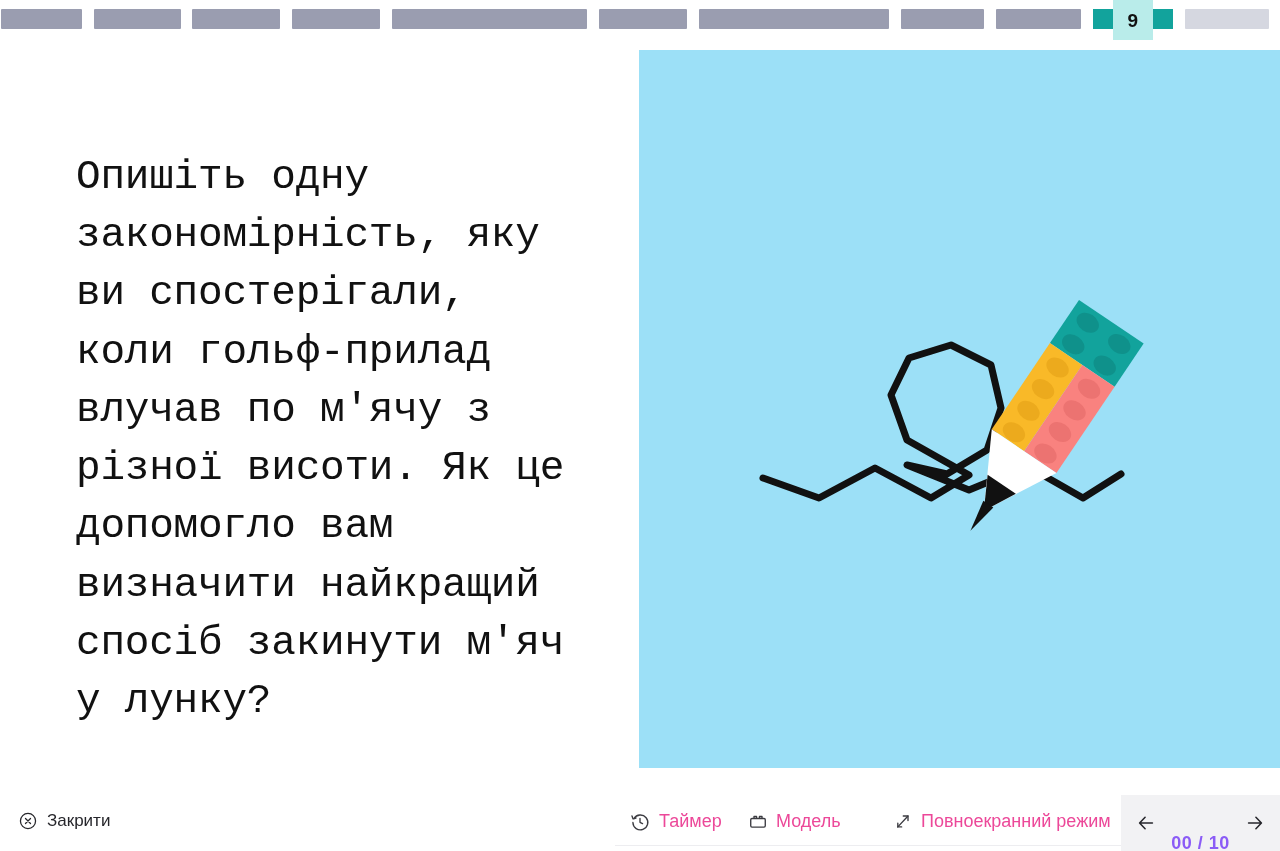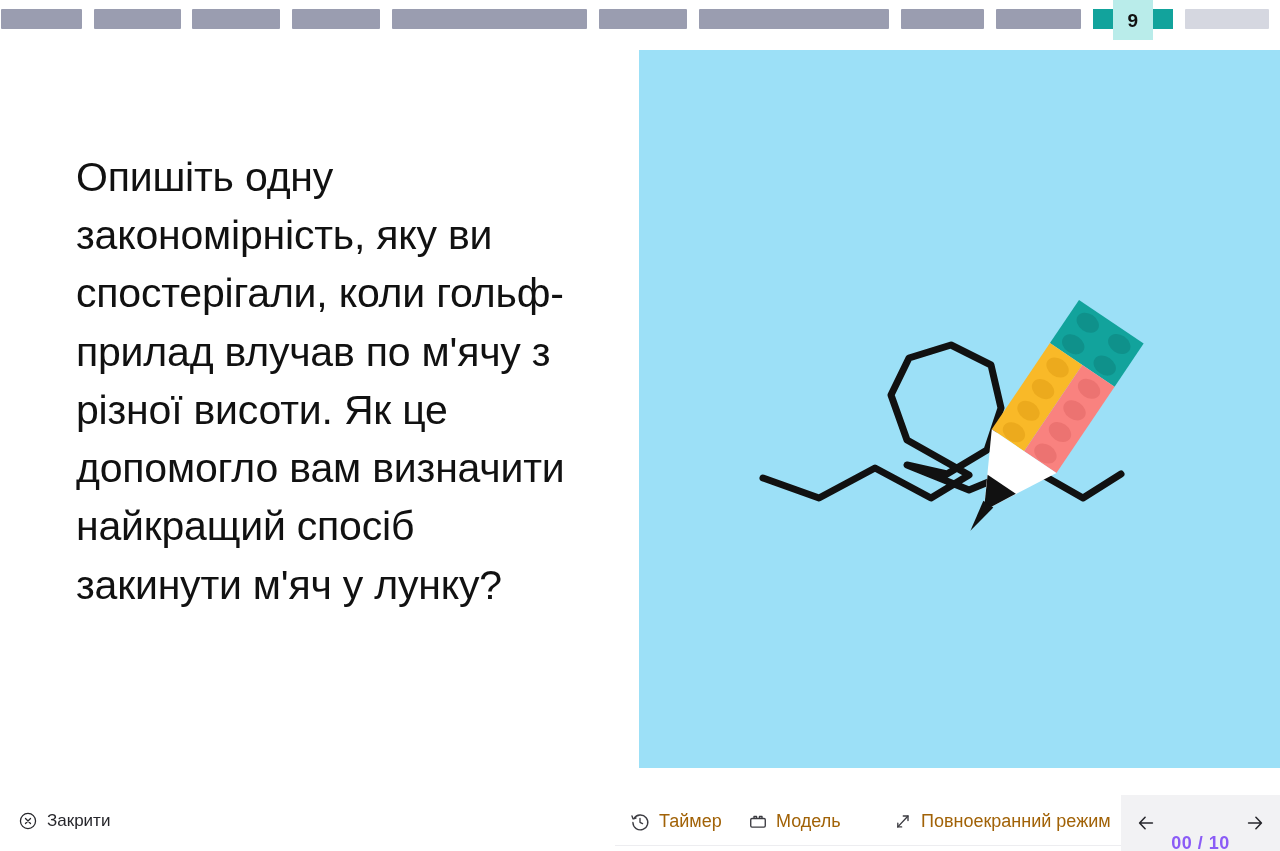--- a/index.html
+++ b/index.html
@@ -80,20 +80,21 @@
   #prompt-text {
     position: absolute;
     left: 76px;
     top: 108px;
     width: 500px;
     font-size: 41px;
     line-height: 1.42;
     color: #111111;
     font-weight: 400;
     letter-spacing: -0.2px;
+    font-family: Liberation Mono, monospace;
   }
 
   
   #illustration-panel {
     position: absolute;
     left: 639px;
     top: 10px;
     width: 641px;
     height: 718px;
     background: #9ce0f7;
@@ -125,21 +126,21 @@
     height: 1px;
     background: #ededf0;
   }
 
   .tb-item {
     position: absolute;
     display: flex;
     align-items: center;
     gap: 9px;
     font-size: 18px;
-    color: #a16207;
+    color: #ec4899;
     cursor: pointer;
     user-select: none;
     white-space: nowrap;
   }
   .tb-item .ico {
     display: flex;
     align-items: center;
     justify-content: center;
     width: 20px;
     height: 20px;

